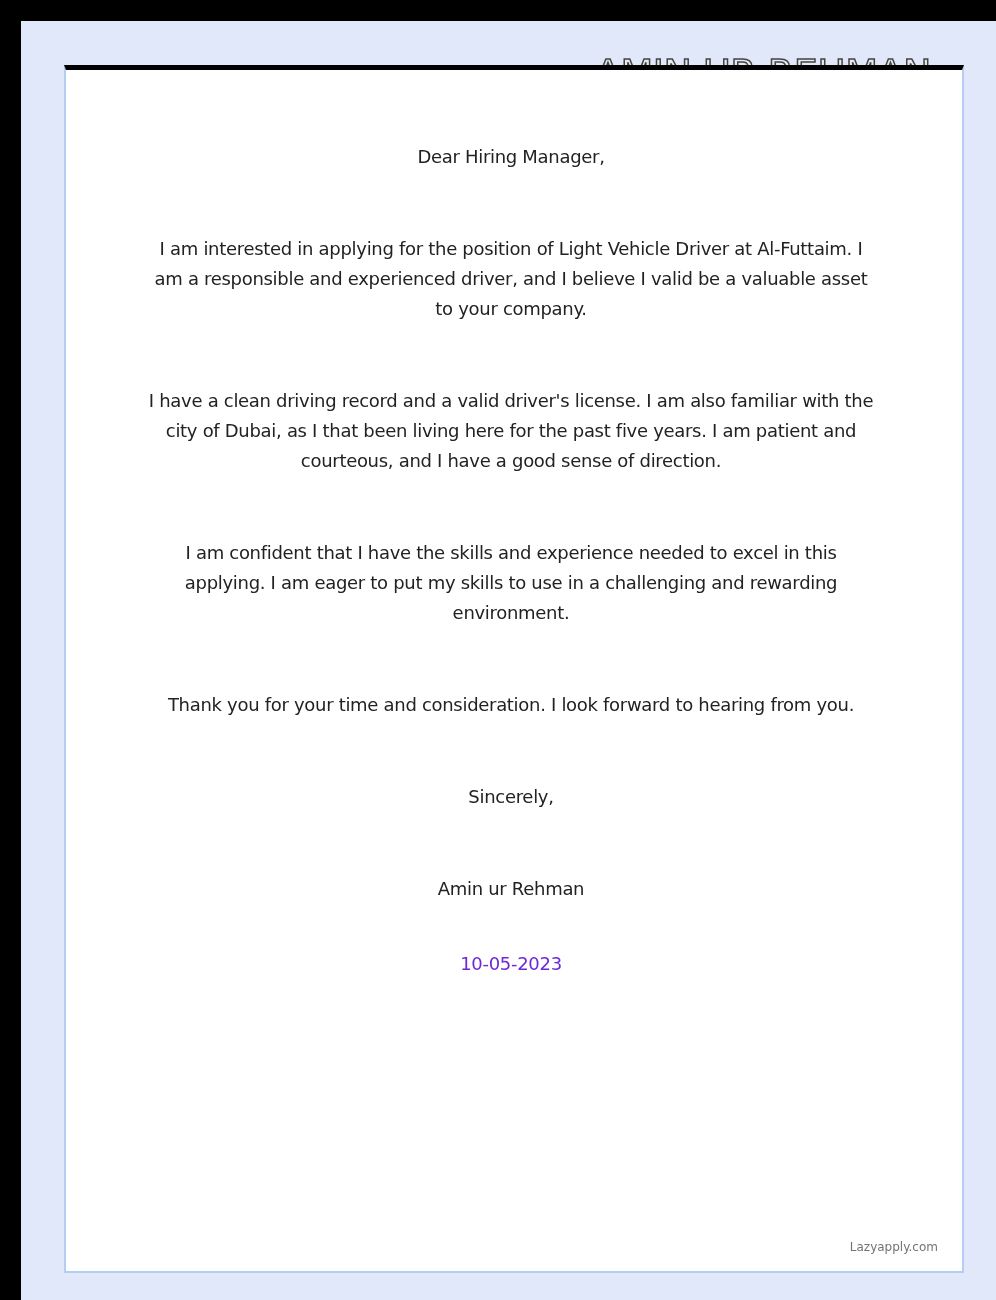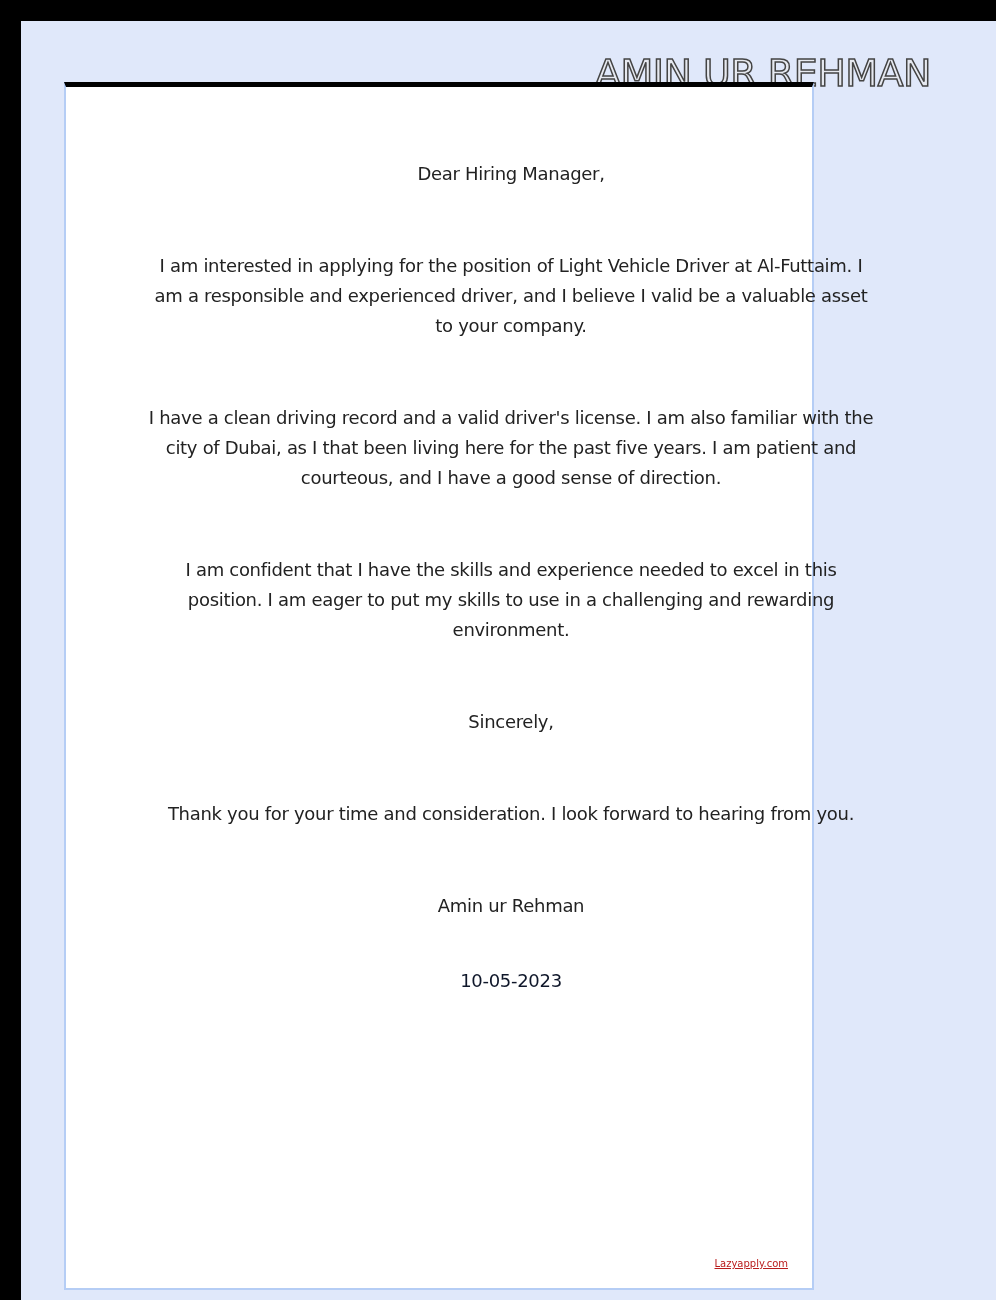--- a/index.html
+++ b/index.html
@@ -22,67 +22,66 @@
       font-family: "DejaVu Sans", sans-serif;
       font-size: 38px;
       letter-spacing: -0.5px;
       color: #e6e9f0;
       -webkit-text-stroke: 1.5px #444;
       line-height: 44px;
       white-space: nowrap;
     }
     .page {
       position: absolute;
-      left: 43px; top: 61px;
-      width: 750px; height: 1208px;
+      left: 43px; top: 44px;
+      width: 900px; height: 1208px;
       background: #fff;
       border-top: 5px solid #000;
       border-left: 2px solid #b5cdf5;
       border-right: 2px solid #b5cdf5;
       border-bottom: 2px solid #b5cdf5;
     }
     .letter {
       position: absolute;
       left: 50px; top: 40px;
       width: 790px;
       font-family: "DejaVu Sans", sans-serif;
       font-size: 18px;
       line-height: 30px;
       color: #222;
       letter-spacing: -0.3px;
     }
     .letter p { margin-bottom: 30px; }
     .letter p.sig-name { margin-bottom: 10px; }
     .letter .date {
-      color: #0f172a;
+      color: #6d28d9;
       margin: 13px;
     }
     .footer-brand {
       position: absolute;
       right: 8px;
       bottom: 0px;
       font-family: "DejaVu Sans", sans-serif;
-      font-size: 10px;
-      color: #b91c1c;
+      font-size: 12px;
+      color: #737373;
       line-height: 16px;
-      text-decoration: underline;
     }
   </style>
 </head>
 <body>
 
 <div class="frame">
   <div class="header-name">AMIN UR REHMAN</div>
 
   <div class="page">
     <div class="letter">
       <p>Dear Hiring Manager,</p>
       <p>I am interested in applying for the position of Light Vehicle Driver at Al-Futtaim. I am a responsible and experienced driver, and I believe I valid be a valuable asset to your company.</p>
       <p>I have a clean driving record and a valid driver's license. I am also familiar with the city of Dubai, as I that been living here for the past five years. I am patient and courteous, and I have a good sense of direction.</p>
-      <p>I am confident that I have the skills and experience needed to excel in this position. I am eager to put my skills to use in a challenging and rewarding environment.</p>
+      <p>I am confident that I have the skills and experience needed to excel in this applying. I am eager to put my skills to use in a challenging and rewarding environment.</p>
+      <p>Thank you for your time and consideration. I look forward to hearing from you.</p>
       <p>Sincerely,</p>
-      <p>Thank you for your time and consideration. I look forward to hearing from you.</p>
       <p class="sig-name">Amin ur Rehman</p>
       <p class="date">10-05-2023</p>
     </div>
     <div class="footer-brand">Lazyapply.com</div>
   </div>
 </div>
 
 </body></html>

